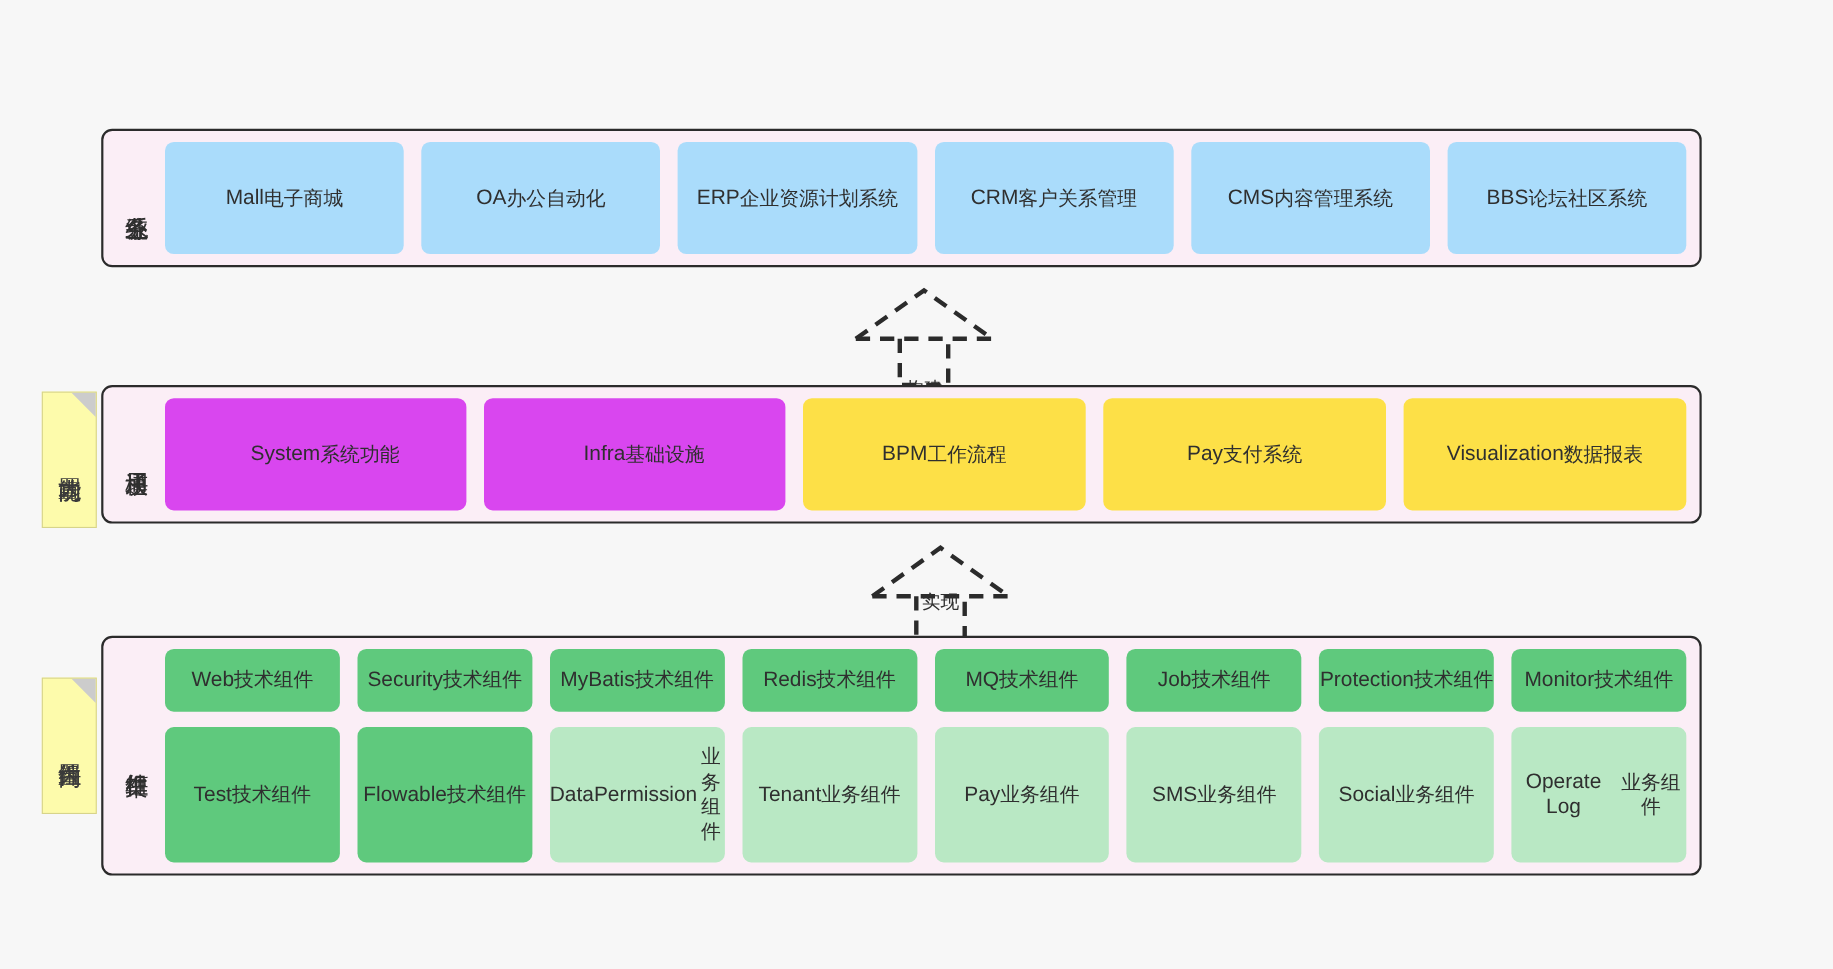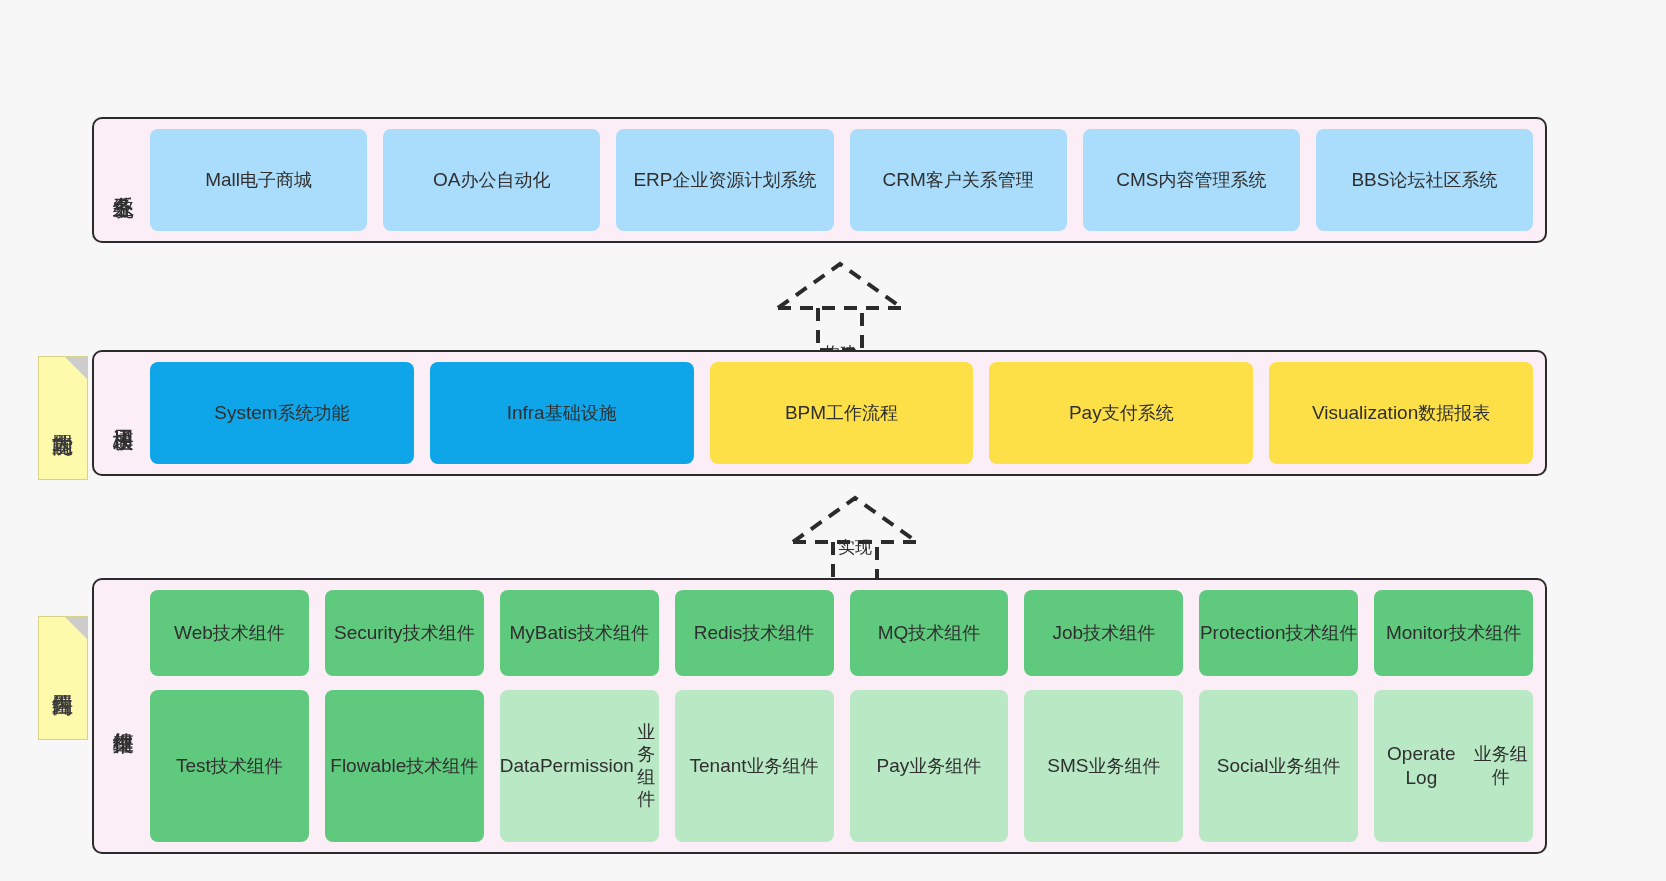--- a/index.html
+++ b/index.html
@@ -66,21 +66,21 @@
     text-align: center;
     line-height: 1.25;
     color: #2f2f2f;
     user-select: none;
   }
   .card .t1 { font-size: 19px; }
   .card .t2 { font-size: 18px; }
   .card .t3 { font-size: 18px; }
 
   .blue   { background: #aadcfb; }
-  .red    { background: #0ea5e9; }
+  .red    { background: #d946ef; padding-left: 17px; }
   .pink   { background: #fde047; }
   .green  { background: #5fc97d; }
   .mint   { background: #b9e8c4; }
 
   
   .note {
     position: absolute;
     box-sizing: border-box;
     background: #fdfbab;
     border: 1px solid #d7d48a;
@@ -207,21 +207,21 @@
     <path d="M 58 50 L 58 92 L 102 92 L 102 50" fill="none" stroke="#2b2b2b" stroke-width="4" stroke-dasharray="13 9"></path>
   </svg>
   <div class="arrow-label" style="top:44px;">实现</div>
 </div>
 
 <div class="note" style="left:38px; top:616px; width:50px; height:124px;">
   <span class="fold"></span>
   <span>内置组件</span>
 </div>
 
-<div class="layer" style="left:92px; top:578px; width:1455px; height:276px;">
+<div class="layer" style="left:92px; top:578px; width:1455px; height:218px;">
   <div class="layer-title">框架组件</div>
   <div class="layer-body">
 
     <div class="row">
       <div class="card green">
         <div class="t1">Web</div>
         <div class="t2">技术组件</div>
       </div>
       <div class="card green">
         <div class="t1">Security</div>

